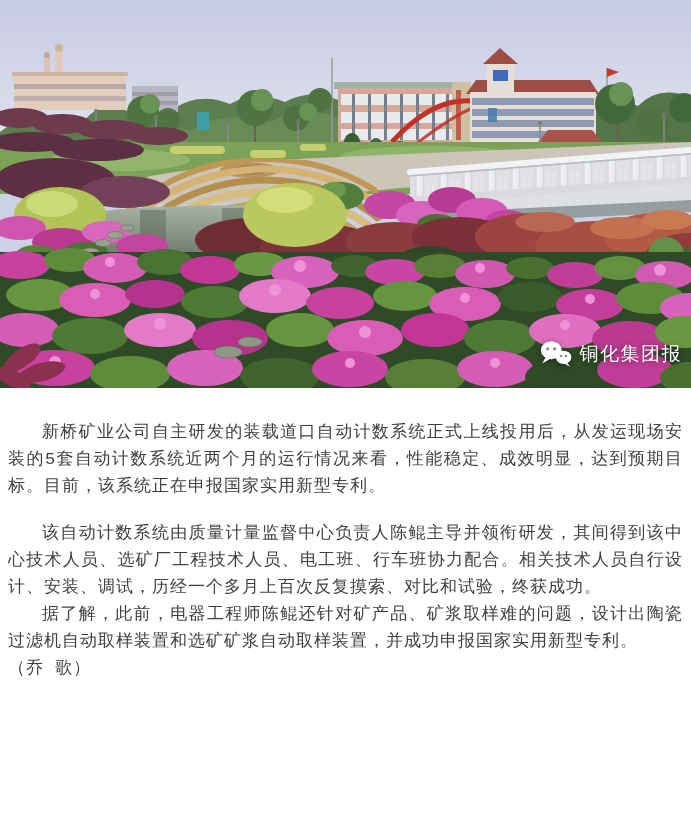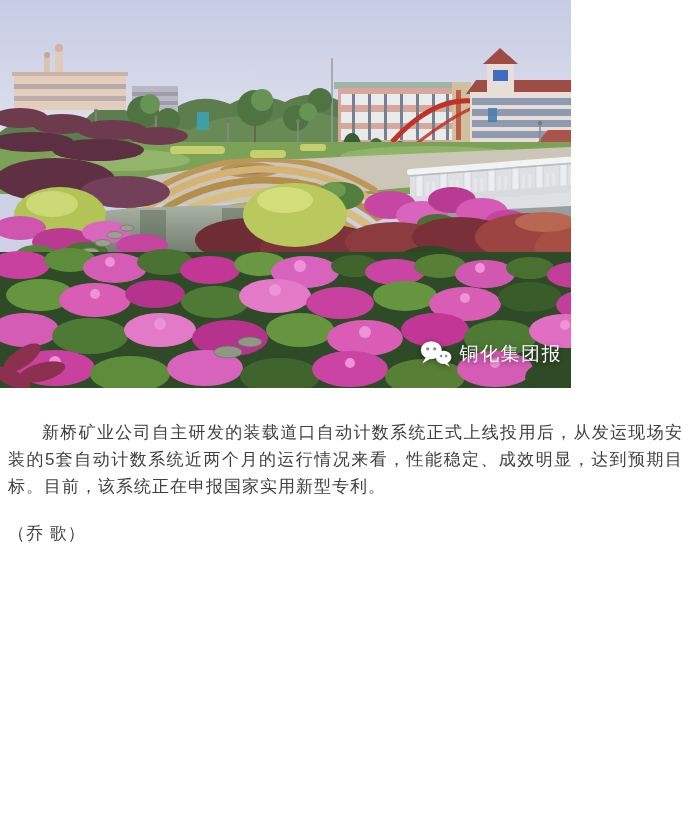--- a/index.html
+++ b/index.html
@@ -6,21 +6,21 @@
   body{
     width:691px;
     background:#ffffff;
     font-family:"Liberation Sans","DejaVu Sans",sans-serif;
   }
   .page{width:691px;}
 
   
   .photo{
     position:relative;
-    width:571px;height:388px;
+    width:691px;height:388px;
     overflow:hidden;
     background:#cdd1e6;
   }
   .photo svg.scene{display:block;width:691px;height:388px;}
   .watermark{
     position:absolute;
     right:9px;bottom:20px;
     display:flex;align-items:center;gap:7px;
     color:#ffffff;
     font-size:19px;
@@ -33,21 +33,21 @@
   
   .article{
     padding:31px 8px 12px 8px;
     color:#3f3f3f;
     font-size:17px;
     line-height:27px;
     letter-spacing:1px;
     text-align:justify;
     word-break:break-all;
   }
-  .article p{margin:0;text-indent:2em;}
+  .article p{margin:0;text-indent:2em;font-family:Liberation Mono, monospace;}
   .article p.gap-after{margin-bottom:20px;}
   .article p.byline{text-indent:0;}
 </style>
 </head>
 <body>
 
 <div class="page">
 
   <figure class="photo" style="margin:0">
     <svg class="scene" viewBox="0 0 691 388" preserveAspectRatio="none" aria-hidden="true">
@@ -410,16 +410,18 @@
           <circle cx="23.4" cy="17.6" r="1.35"></circle>
           <circle cx="28.6" cy="17.6" r="1.35"></circle>
         </g>
       </svg>
       <span>铜化集团报</span>
     </div>
   </figure>
 
   <div class="article">
     <p class="gap-after">新桥矿业公司自主研发的装载道口自动计数系统正式上线投用后，从发运现场安装的5套自动计数系统近两个月的运行情况来看，性能稳定、成效明显，达到预期目标。目前，该系统正在申报国家实用新型专利。</p>
+    <p>该自动计数系统由质量计量监督中心负责人陈鲲主导并领衔研发，其间得到该中心技术人员、选矿厂工程技术人员、电工班、行车班协力配合。相关技术人员自行设计、安装、调试，历经一个多月上百次反复摸索、对比和试验，终获成功。</p>
+    <p>据了解，此前，电器工程师陈鲲还针对矿产品、矿浆取样难的问题，设计出陶瓷过滤机自动取样装置和选矿矿浆自动取样装置，并成功申报国家实用新型专利。</p>
     <p class="byline">（乔 歌）</p>
   </div>
 
 </div>
 
 </body></html>

